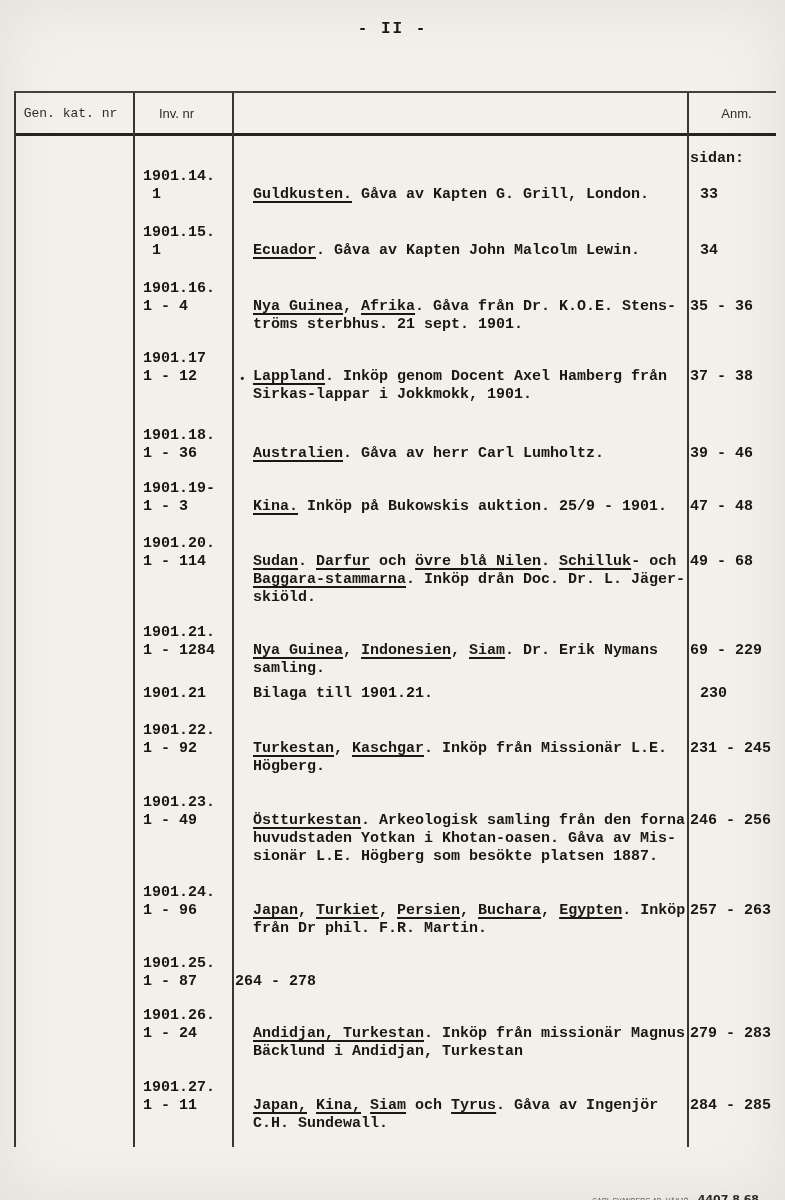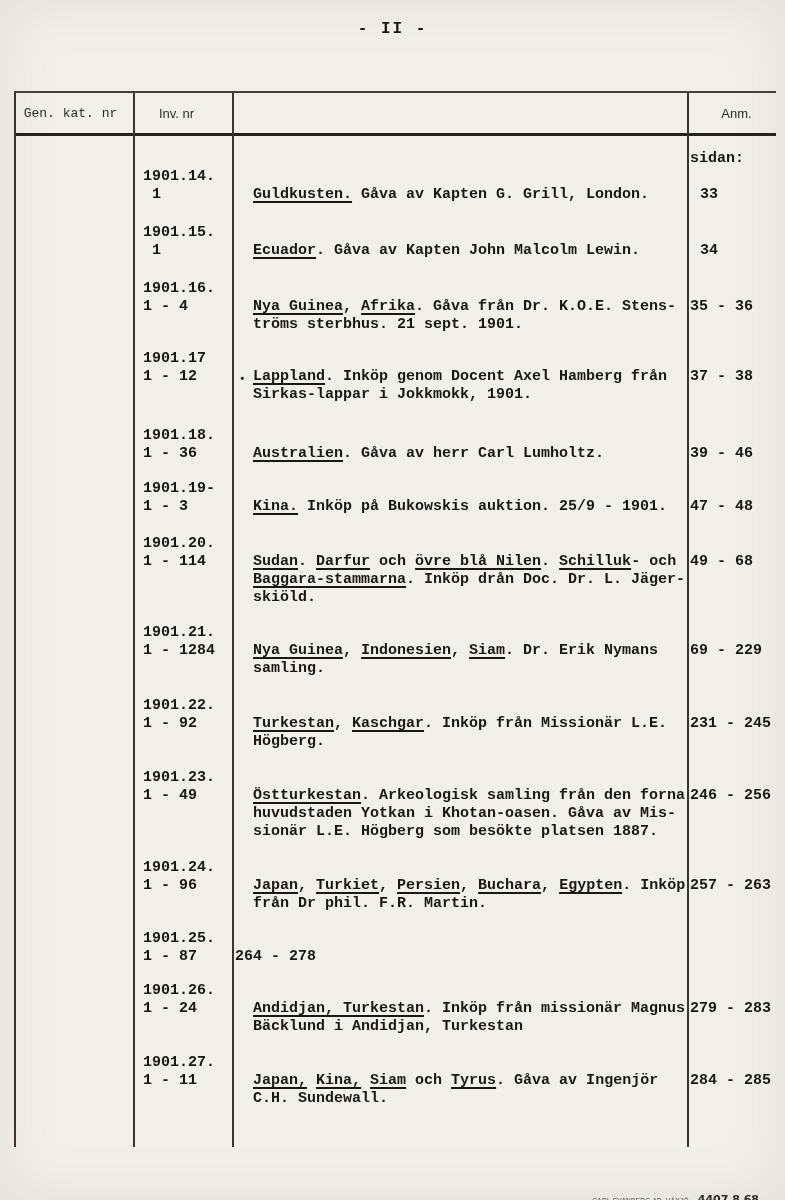--- a/index.html
+++ b/index.html
@@ -115,20 +115,26 @@
           <div class="cell c3 pad-top"><span class="u">Sudan</span><span>. </span><span class="u">Darfur</span><span> och </span><span class="u">övre blå Nilen</span><span>. </span><span class="u">Schilluk</span><span>- och</span><br><span class="u">Baggara-stammarna</span><span>. Inköp drån Doc. Dr. L. Jäger-</span><br><span>skiöld.</span></div>
           <div class="cell c4 pad-top">49 - 68</div>
         </div>
         <div class="row" style="margin-top: 17px;">
           <div class="cell c1"></div>
           <div class="cell c2">1901.21.
 1 - 1284</div>
           <div class="cell c3 pad-top"><span class="u">Nya Guinea</span><span>, </span><span class="u">Indonesien</span><span>, </span><span class="u">Siam</span><span>. Dr. Erik Nymans</span><br><span>samling.</span></div>
           <div class="cell c4 pad-top">69 - 229</div>
         </div>
+        <div class="row" style="margin-top: 7px;">
+          <div class="cell c1"></div>
+          <div class="cell c2">1901.21</div>
+          <div class="cell c3"><span>Bilaga till 1901.21.</span></div>
+          <div class="cell c4 indent">230</div>
+        </div>
         <div class="row" style="margin-top: 19px;">
           <div class="cell c1"></div>
           <div class="cell c2">1901.22.
 1 - 92</div>
           <div class="cell c3 pad-top"><span class="u">Turkestan</span><span>, </span><span class="u">Kaschgar</span><span>. Inköp från Missionär L.E.</span><br><span>Högberg.</span></div>
           <div class="cell c4 pad-top">231 - 245</div>
         </div>
         <div class="row" style="margin-top: 18px;">
           <div class="cell c1"></div>
           <div class="cell c2">1901.23.

